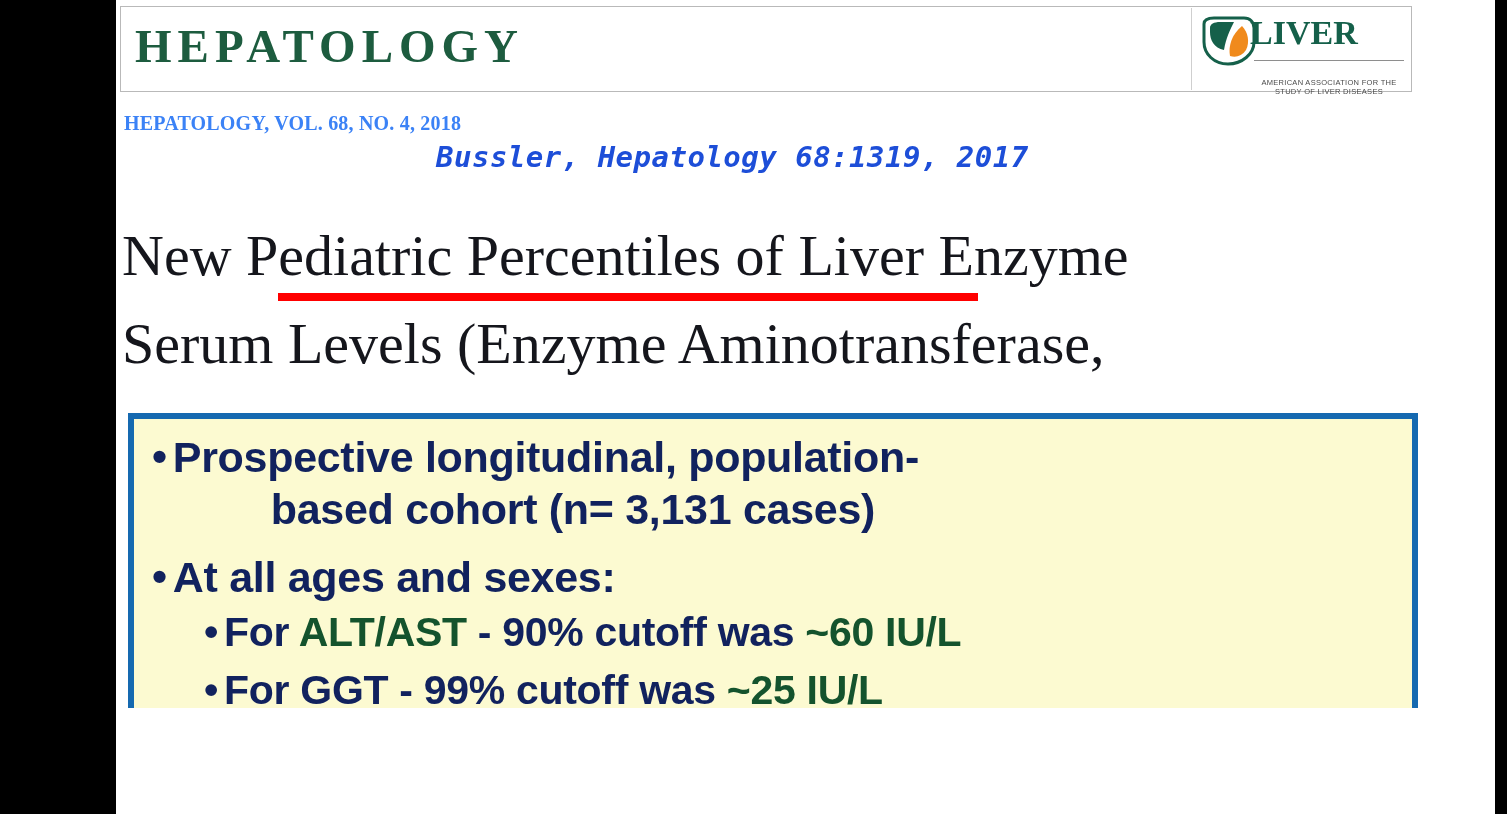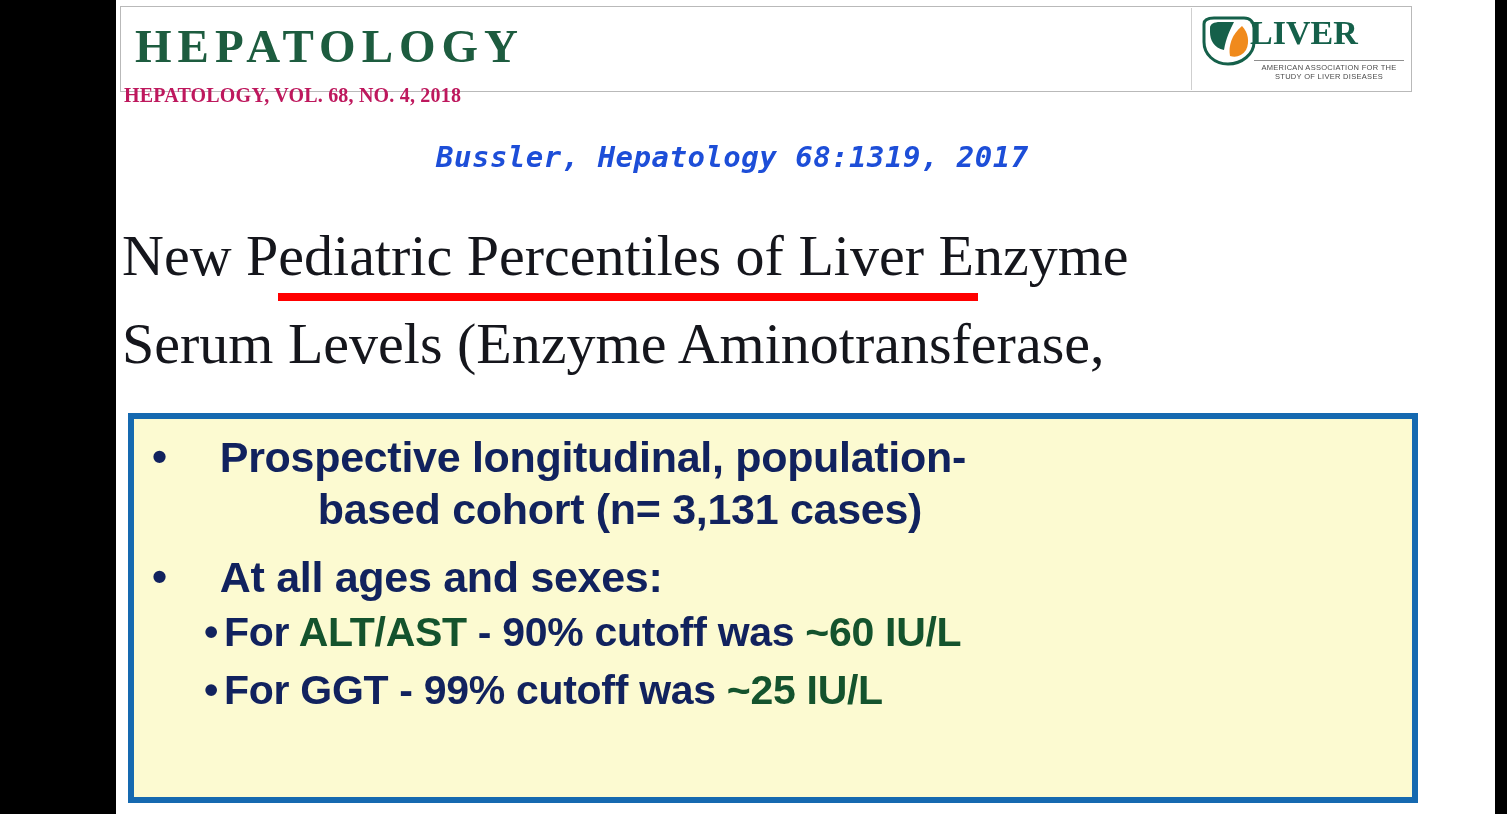--- a/index.html
+++ b/index.html
@@ -24,21 +24,21 @@
     background: #000000;
   }
   .edge-bar.left { left: 0; }
   .edge-bar.right { right: 0; width: 12px; }
 
   .slide {
     position: absolute;
     left: 116px;
     top: 0;
     width: 1379px;
-    height: 814px;
+    height: 708px;
     background: #ffffff;
     overflow: hidden;
   }
 
   
   .masthead {
     position: absolute;
     left: 4px;
     top: 6px;
     width: 1292px;
@@ -91,31 +91,31 @@
     left: 62px;
     top: 52px;
     width: 150px;
     text-align: center;
     font-family: "Liberation Sans", sans-serif;
     font-size: 7.5px;
     line-height: 9px;
     letter-spacing: 0.3px;
     color: #4a4a4a;
     border-top: 1px solid #8e8e8e;
-    padding-top: 2px;
+    padding-top: 17px;
   }
 
   .issue-line {
     position: absolute;
     left: 8px;
-    top: 84px;
+    top: 112px;
     font-family: "Liberation Serif", serif;
     font-size: 20px;
     font-weight: bold;
-    color: #be185d;
+    color: #3b82f6;
     letter-spacing: 0.2px;
     white-space: nowrap;
   }
 
   
   .citation {
     position: absolute;
     left: 320px;
     top: 140px;
     font-family: "DejaVu Sans Mono", monospace;
@@ -169,21 +169,21 @@
     color: #11225e;
     font-size: 43px;
     font-weight: bold;
     line-height: 52px;
     letter-spacing: -0.3px;
   }
   .bullet-l1 .dot {
     margin-right: 6px;
     line-height: 50px;
   }
-  .bullet-l1 .txt { display: block; margin-left: 47px; }
+  .bullet-l1 .txt { display: block; }
   .indent-line {
     display: block;
     margin-left: 98px;
   }
   .bullet-l2 {
     display: flex;
     align-items: flex-start;
     margin-left: 52px;
     color: #11225e;
     font-size: 41px;

